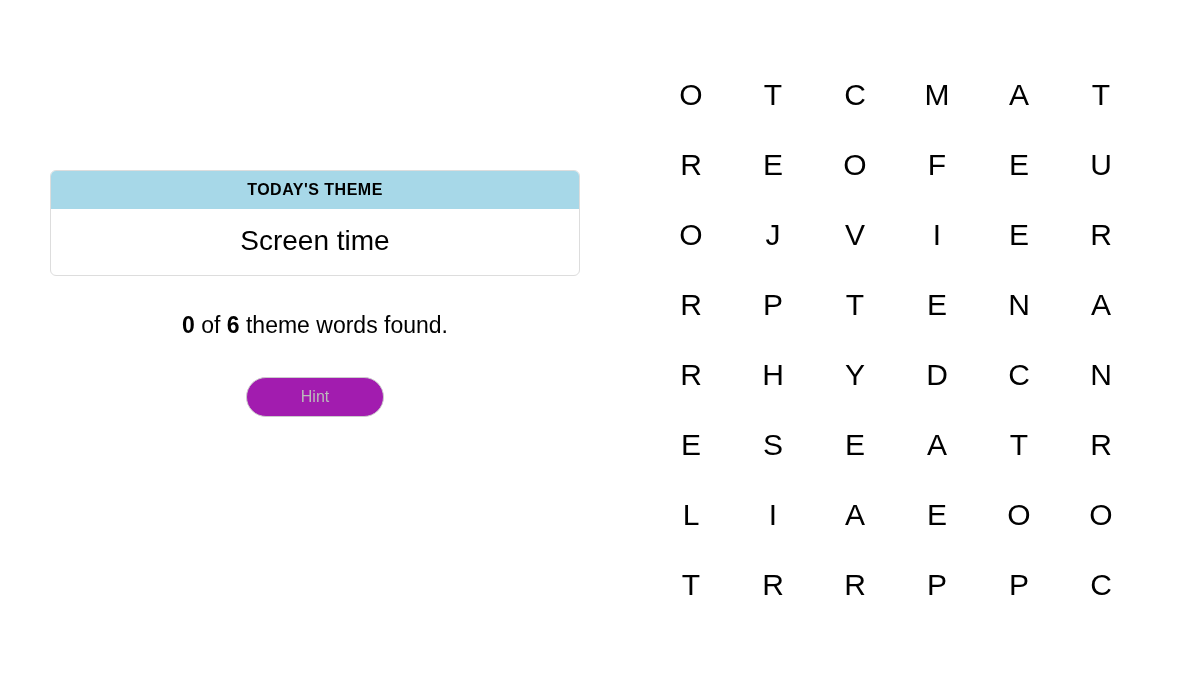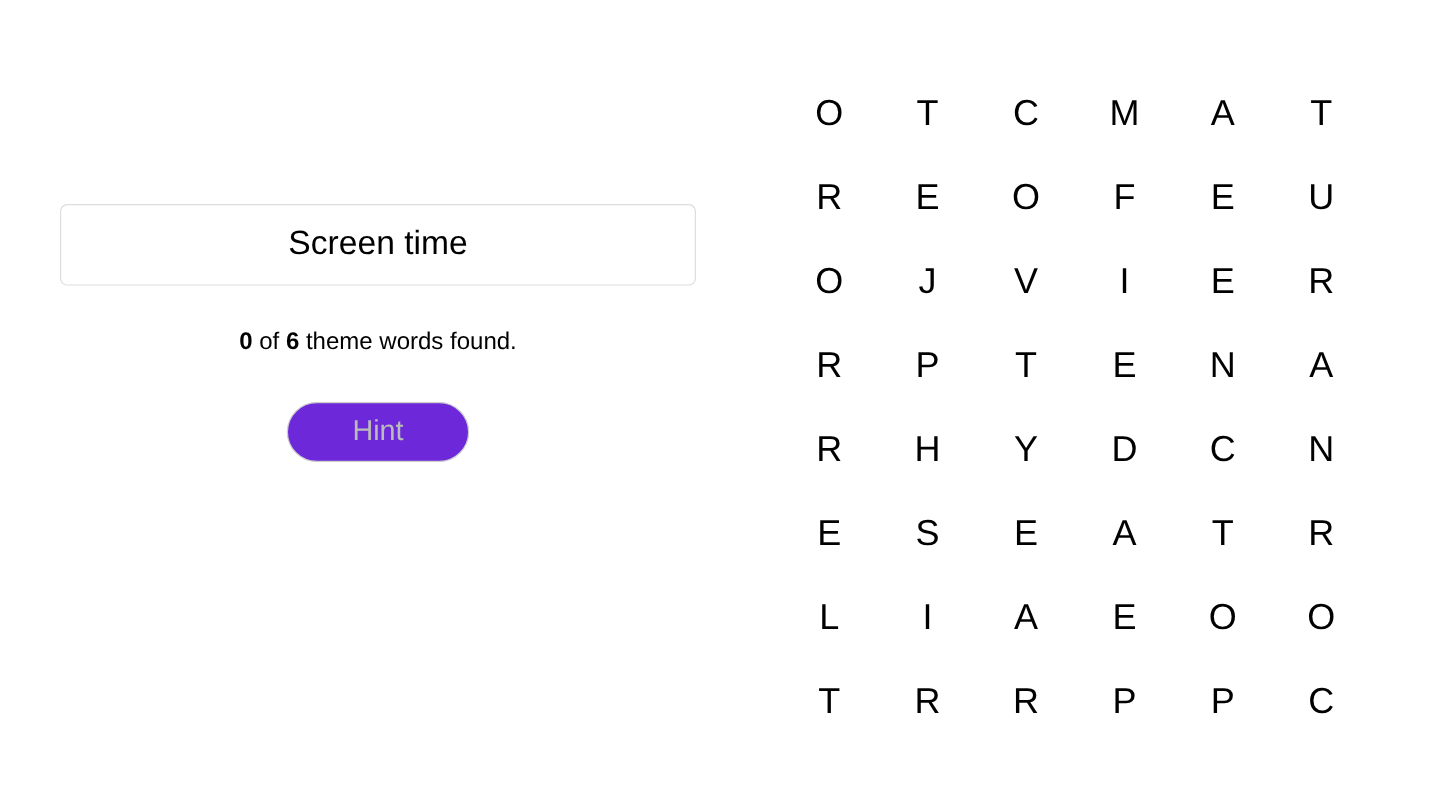--- a/index.html
+++ b/index.html
@@ -37,39 +37,39 @@
     }
     .theme-title {
       text-align: center;
       font-weight: 400;
       font-size: 28px;
       padding: 16px 0 18px 0;
       color: #000;
     }
     .progress-line {
       text-align: center;
-      font-size: 20px;
+      font-size: 23px;
       color: #000;
       margin-top: 36px;
       font-weight: 400;
     }
     .progress-line .found-count,
     .progress-line .total-count {
       font-weight: 700;
     }
     .hint-wrap {
       text-align: center;
       margin-top: 38px;
     }
     .hint-button {
       display: inline-block;
       border: 1.5px solid #ccc;
       color: #bbb;
-      background: #6d28d9;
-      font-size: 24px;
+      background: #a21caf;
+      font-size: 16px;
       font-weight: 500;
       padding: 10px 54px;
       border-radius: 999px;
       cursor: default;
     }
     .grid {
       position: absolute;
       left: 650px;
       top: 60px;
       display: grid;
@@ -88,20 +88,21 @@
       font-family: -apple-system, BlinkMacSystemFont, "Segoe UI", Helvetica, Arial, sans-serif;
       cursor: pointer;
       user-select: none;
     }
   </style>
 </head>
 <body>
 
 <div class="left-panel">
   <div class="theme-card">
+    <div class="theme-header">TODAY'S THEME</div>
     <div class="theme-title">Screen time</div>
   </div>
   <div class="progress-line">
     <span class="found-count">0</span><span> of </span><span class="total-count">6</span><span> theme words found.</span>
   </div>
   <div class="hint-wrap">
     <button class="hint-button">Hint</button>
   </div>
 </div>
 

